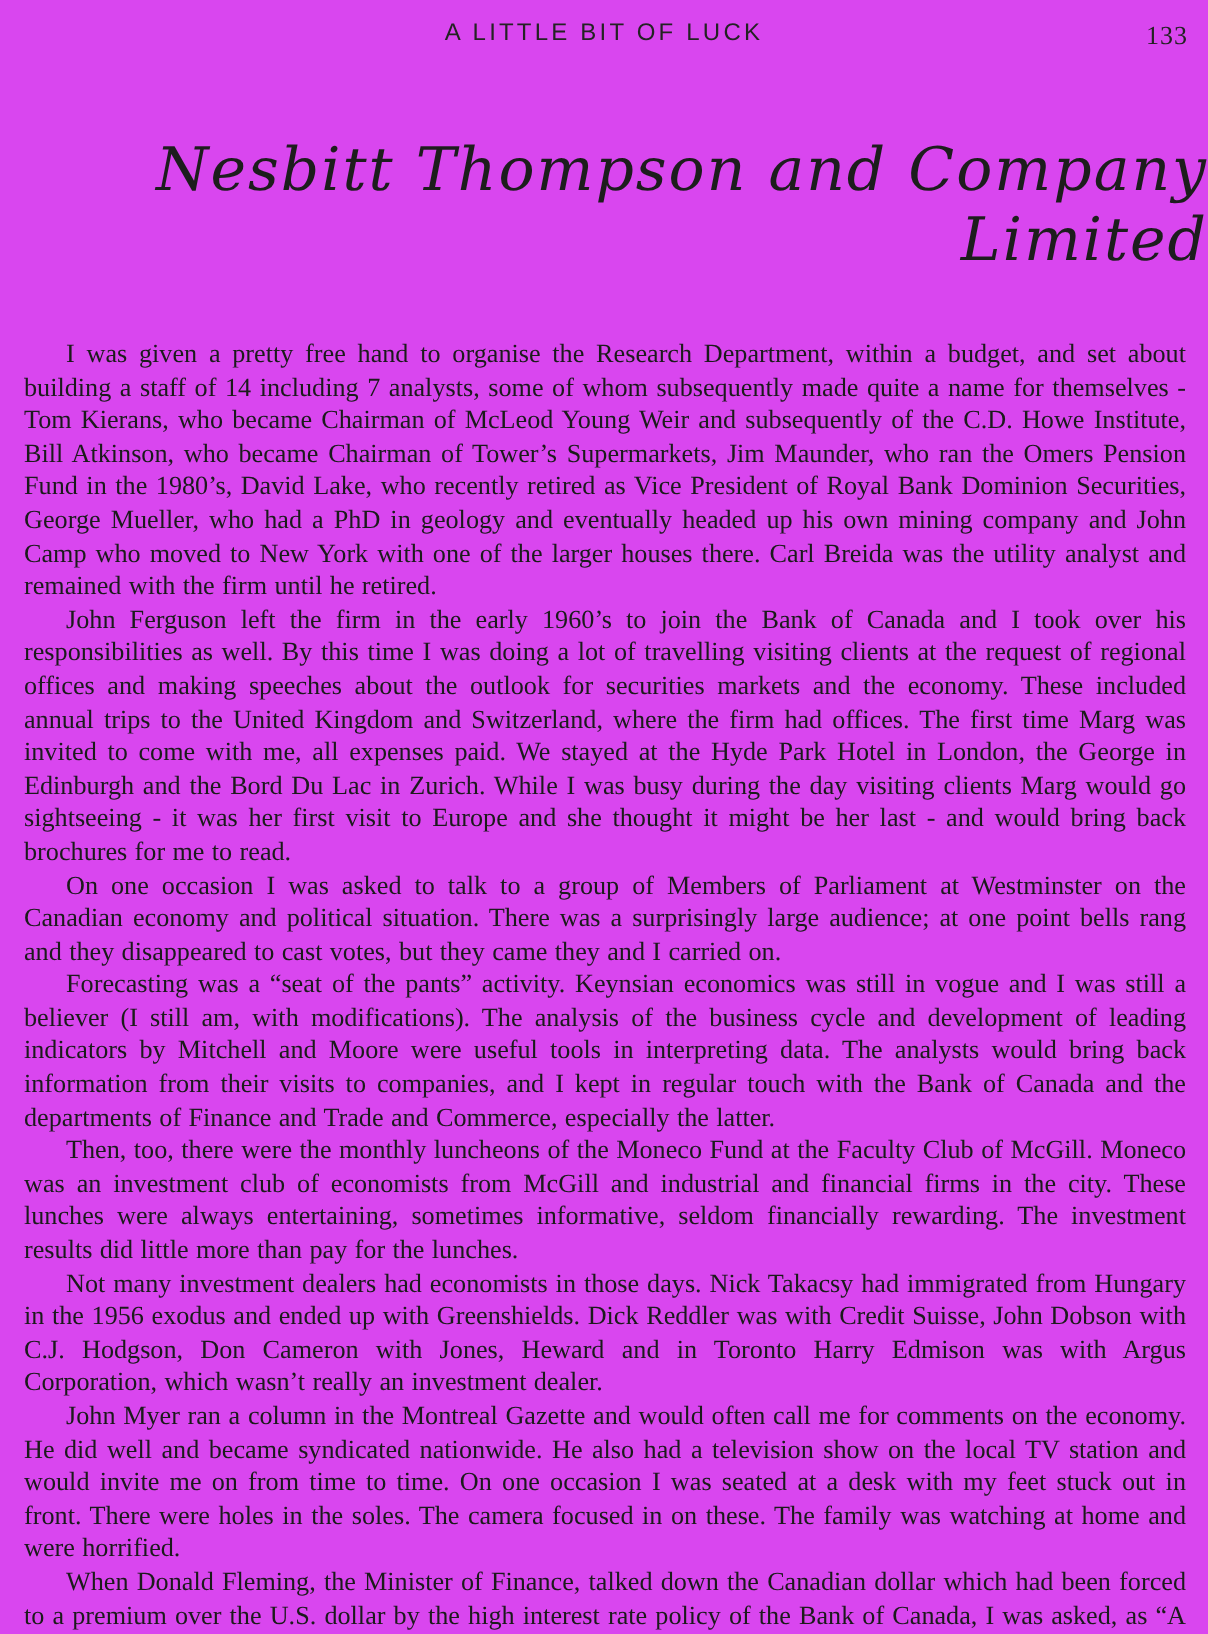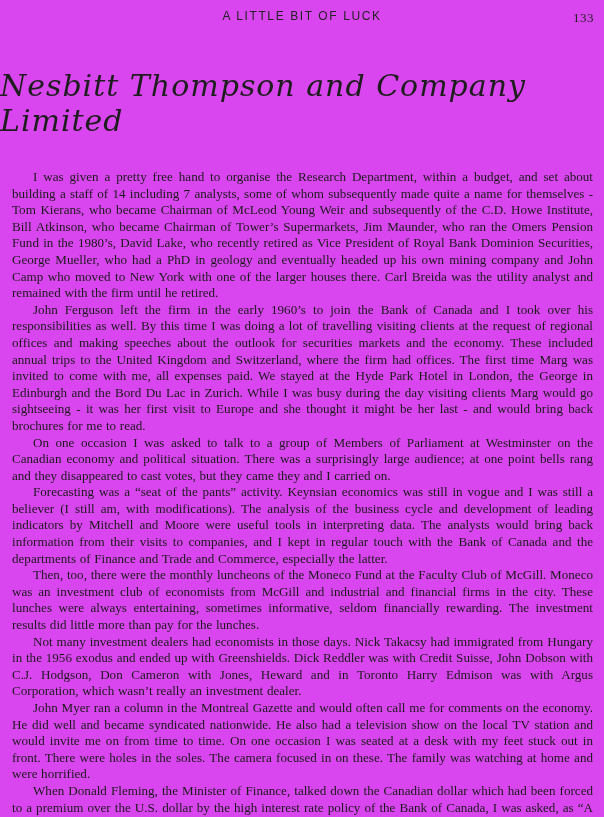--- a/index.html
+++ b/index.html
@@ -41,21 +41,21 @@
     font-size: 13px;
     letter-spacing: 0.5px;
     color: #222;
   }
   .chapter-title {
     position: absolute;
     top: 68px;
     left: 0;
     width: 100%;
     margin: 0;
-    text-align: left;
+    text-align: right;
     font-family: "DejaVu Serif", serif;
     font-style: italic;
     font-weight: 400;
     font-size: 30px;
     letter-spacing: 1px;
     color: #1d1d1d;
   }
   .body-text {
     position: absolute;
     top: 126px;

